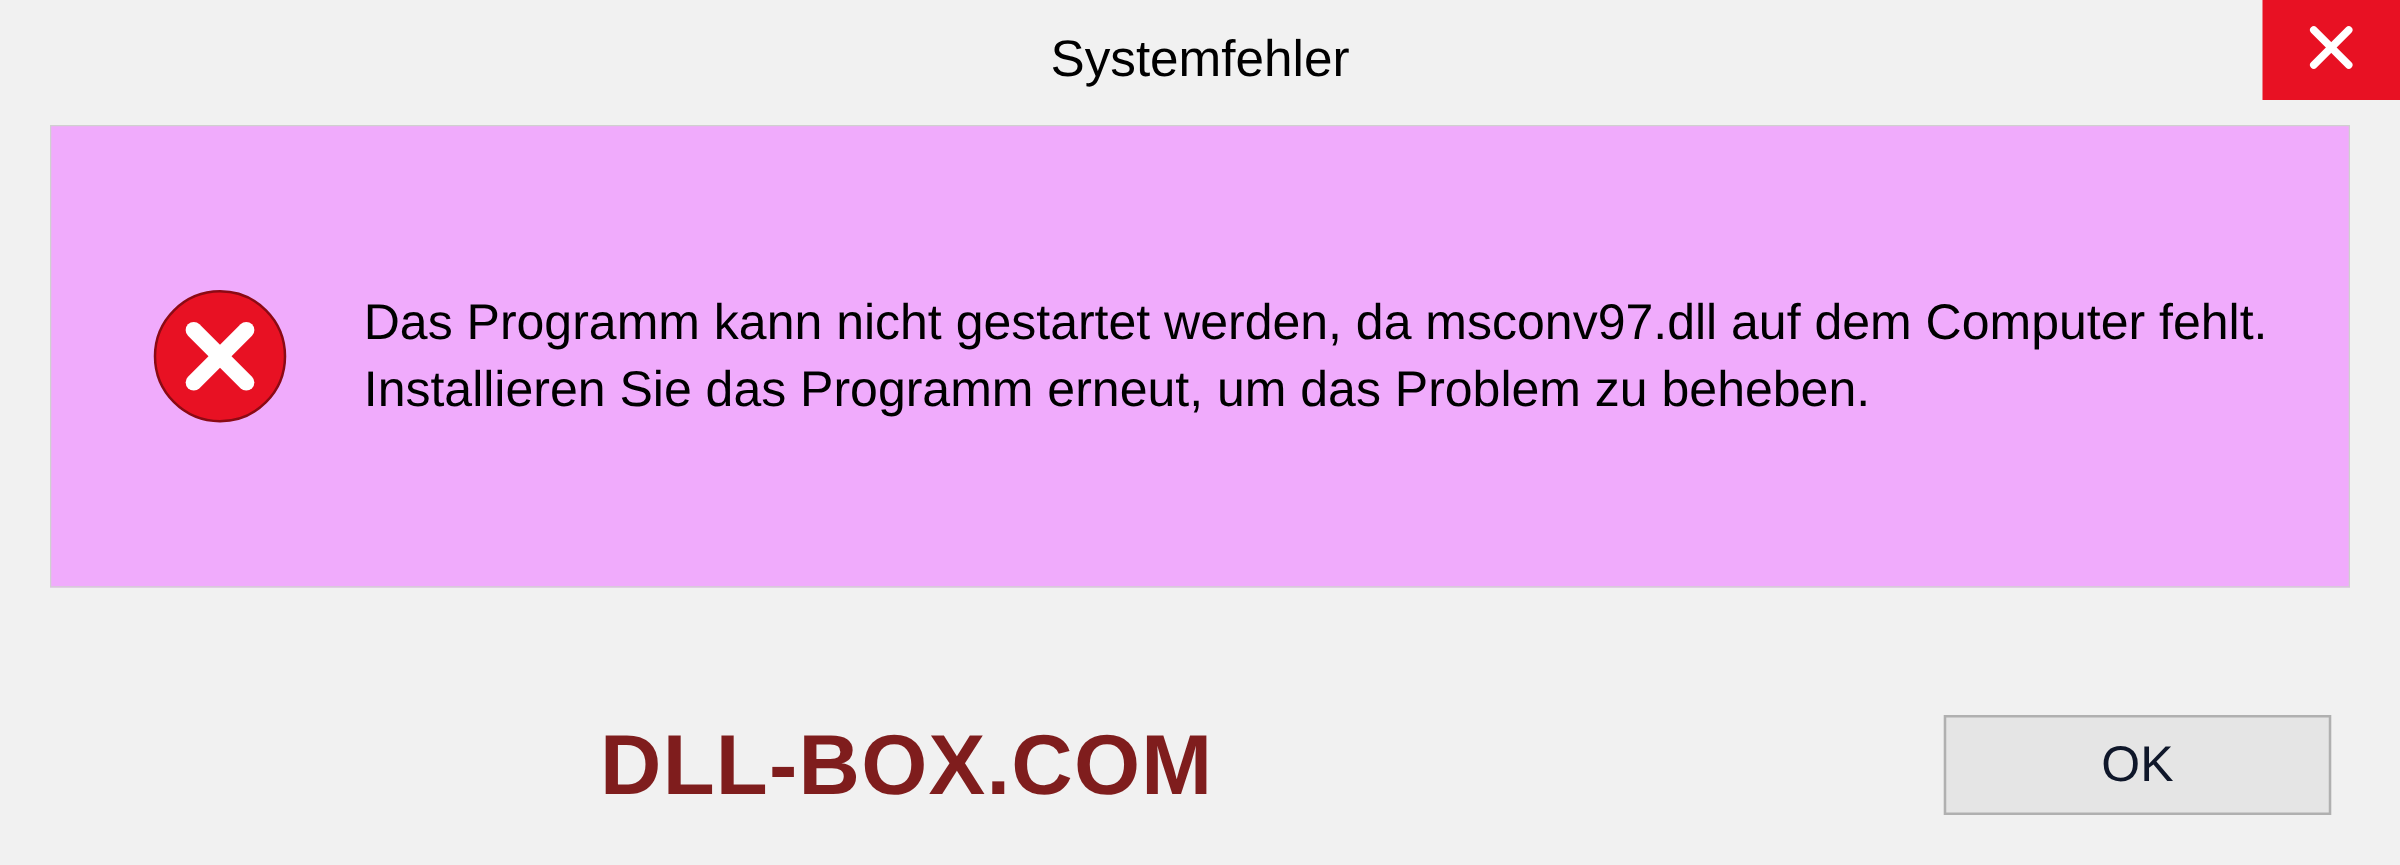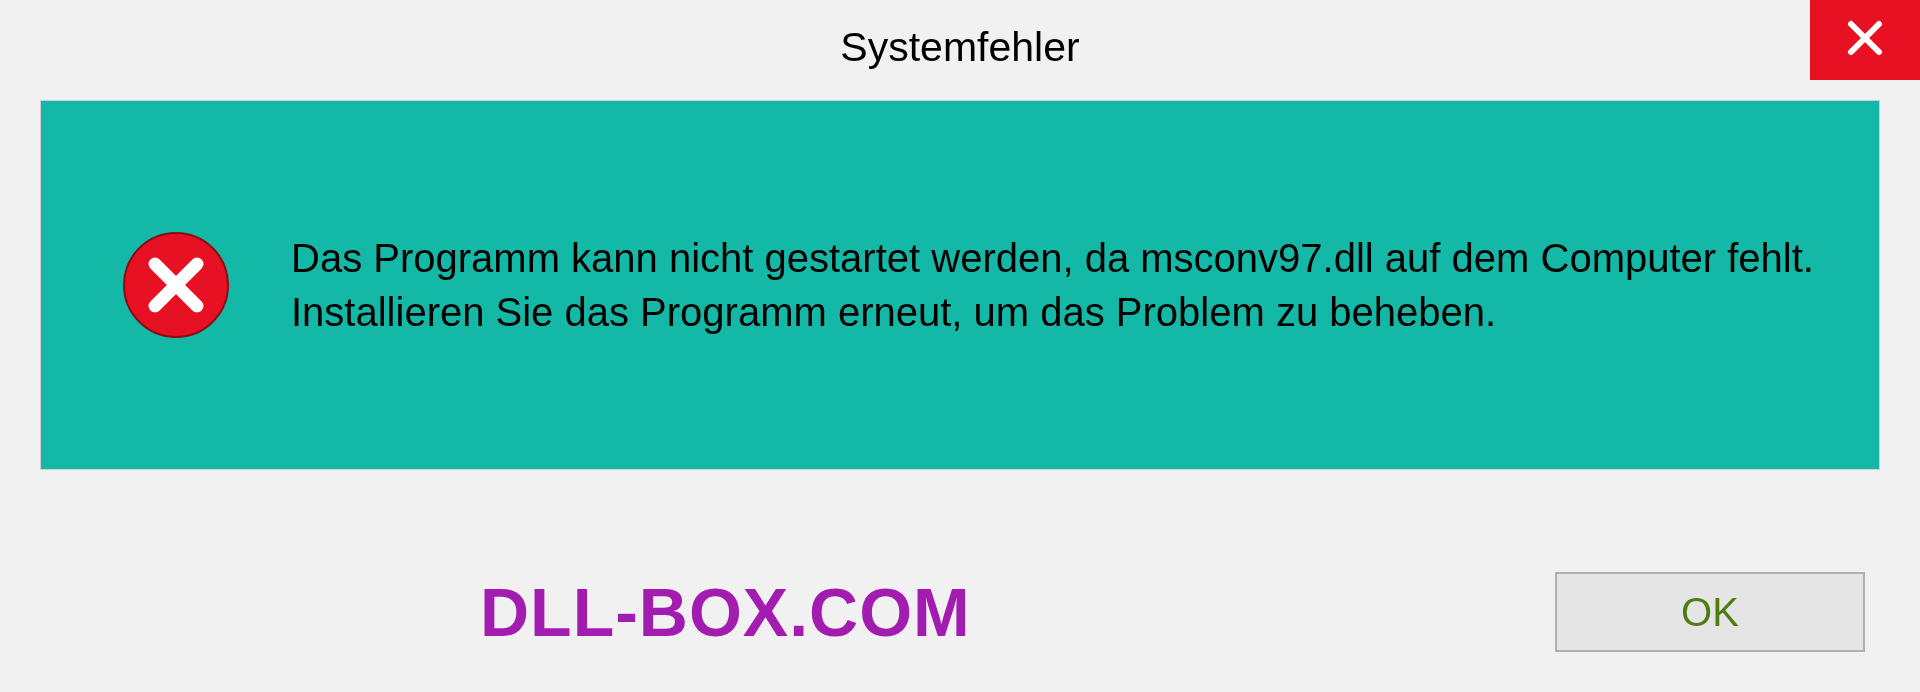--- a/index.html
+++ b/index.html
@@ -42,21 +42,21 @@
       align-items: center;
       justify-content: center;
       cursor: pointer;
     }
     .close-button svg {
       width: 40px;
       height: 40px;
     }
     .content-panel {
       margin: 5px 40px 0 40px;
-      background: #14b8a6;
+      background: #f0abfc;
       border: 1px solid #d0d0d0;
       height: 370px;
       display: flex;
       align-items: center;
       padding: 0 50px 0 80px;
       gap: 60px;
     }
     .error-icon {
       flex-shrink: 0;
       width: 110px;
@@ -77,32 +77,32 @@
       left: 0;
       right: 0;
       display: flex;
       align-items: center;
       justify-content: space-between;
       padding: 0 55px 0 0;
     }
     .watermark {
       font-size: 68px;
       font-weight: 900;
-      color: #a21caf;
+      color: #7f1d1d;
       letter-spacing: 1px;
       margin-left: 480px;
       font-family: Arial, Helvetica, sans-serif;
     }
     .ok-button {
       width: 310px;
       height: 80px;
       background: #e5e5e5;
       border: 2px solid #b0b0b0;
       font-size: 40px;
-      color: #4d7c0f;
+      color: #0f172a;
       cursor: pointer;
       display: flex;
       align-items: center;
       justify-content: center;
     }
   </style>
 </head>
 <body>
 
 <div class="dialog">

